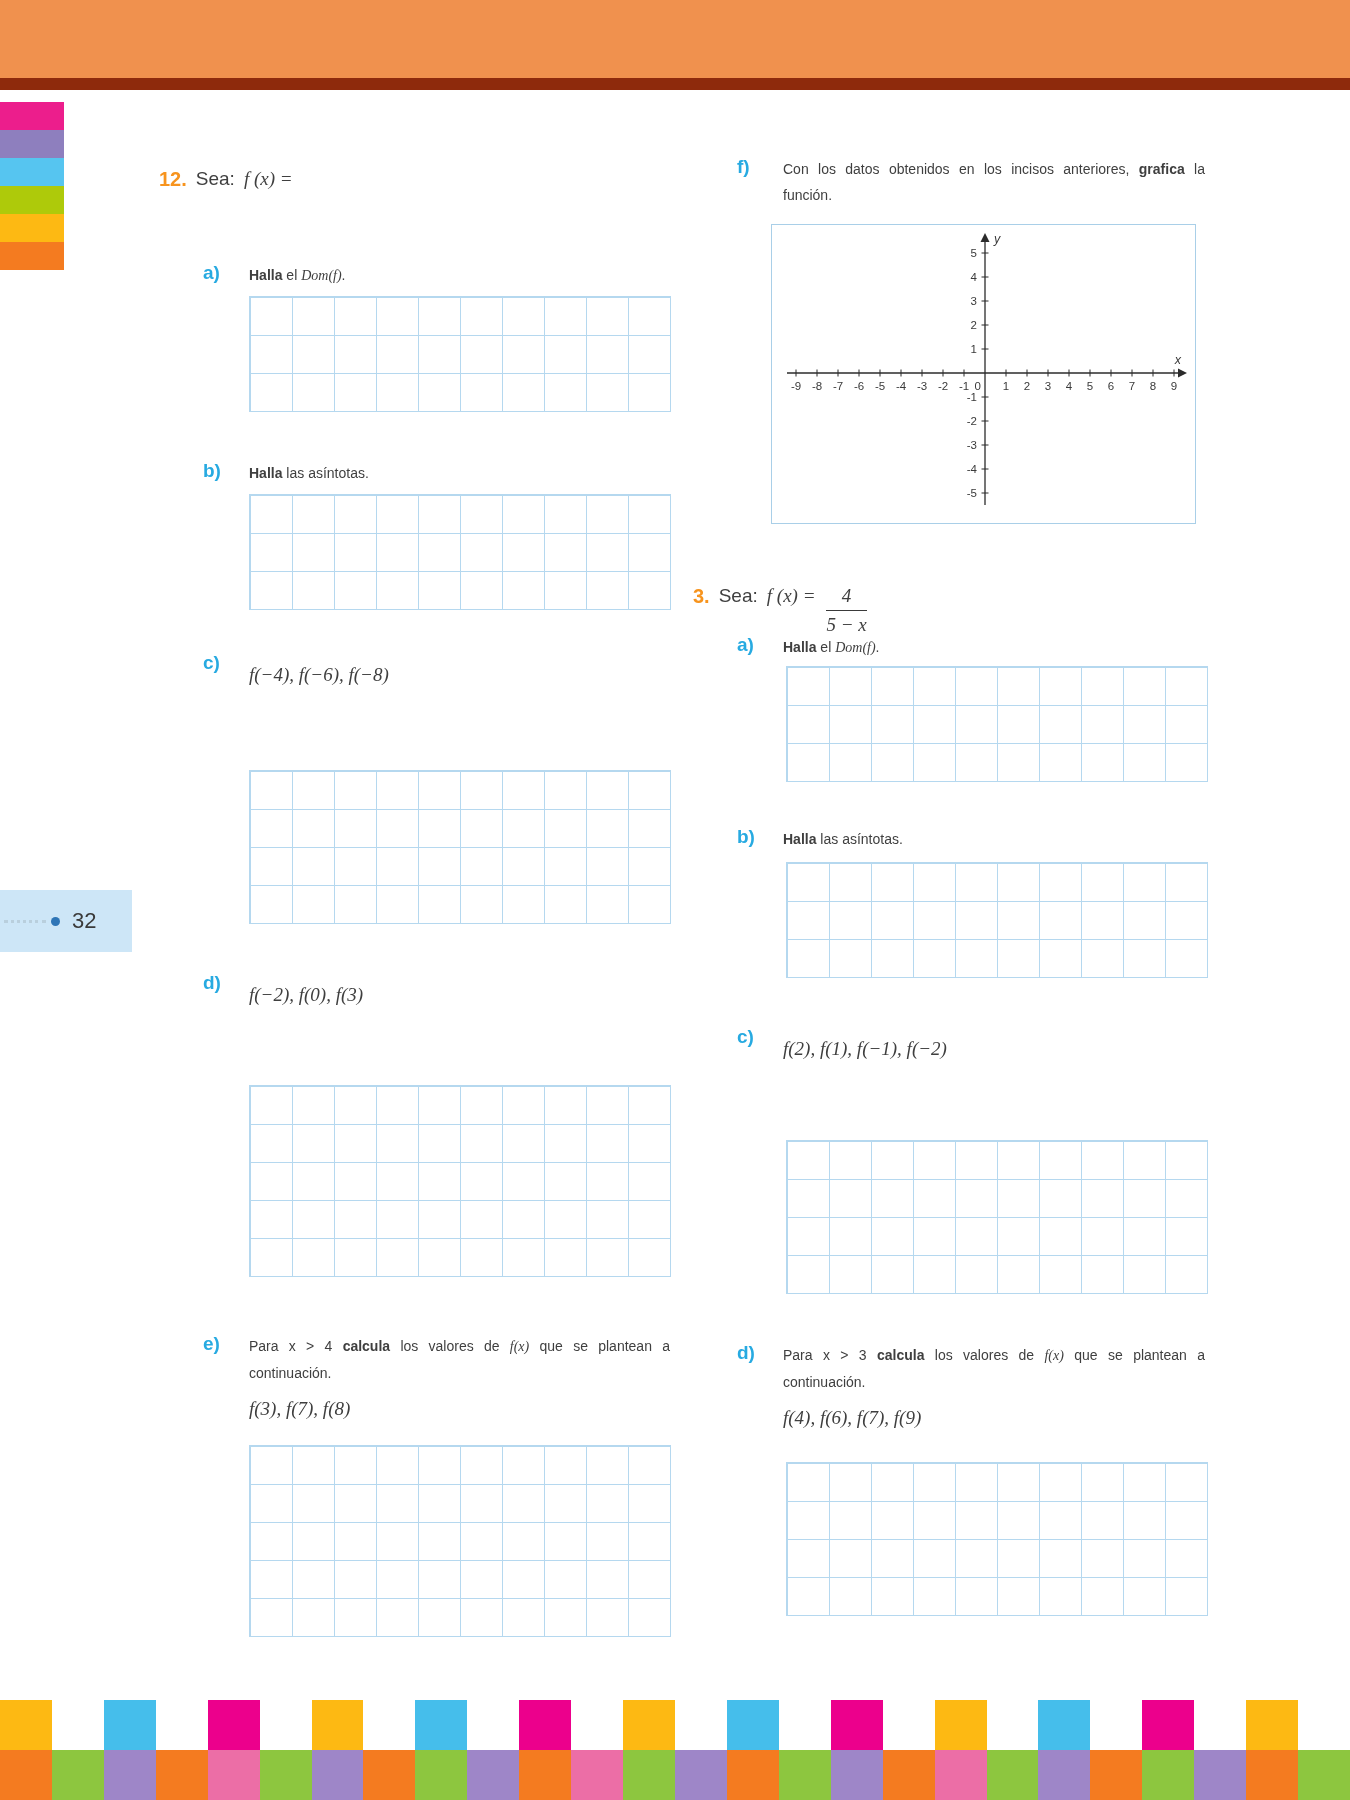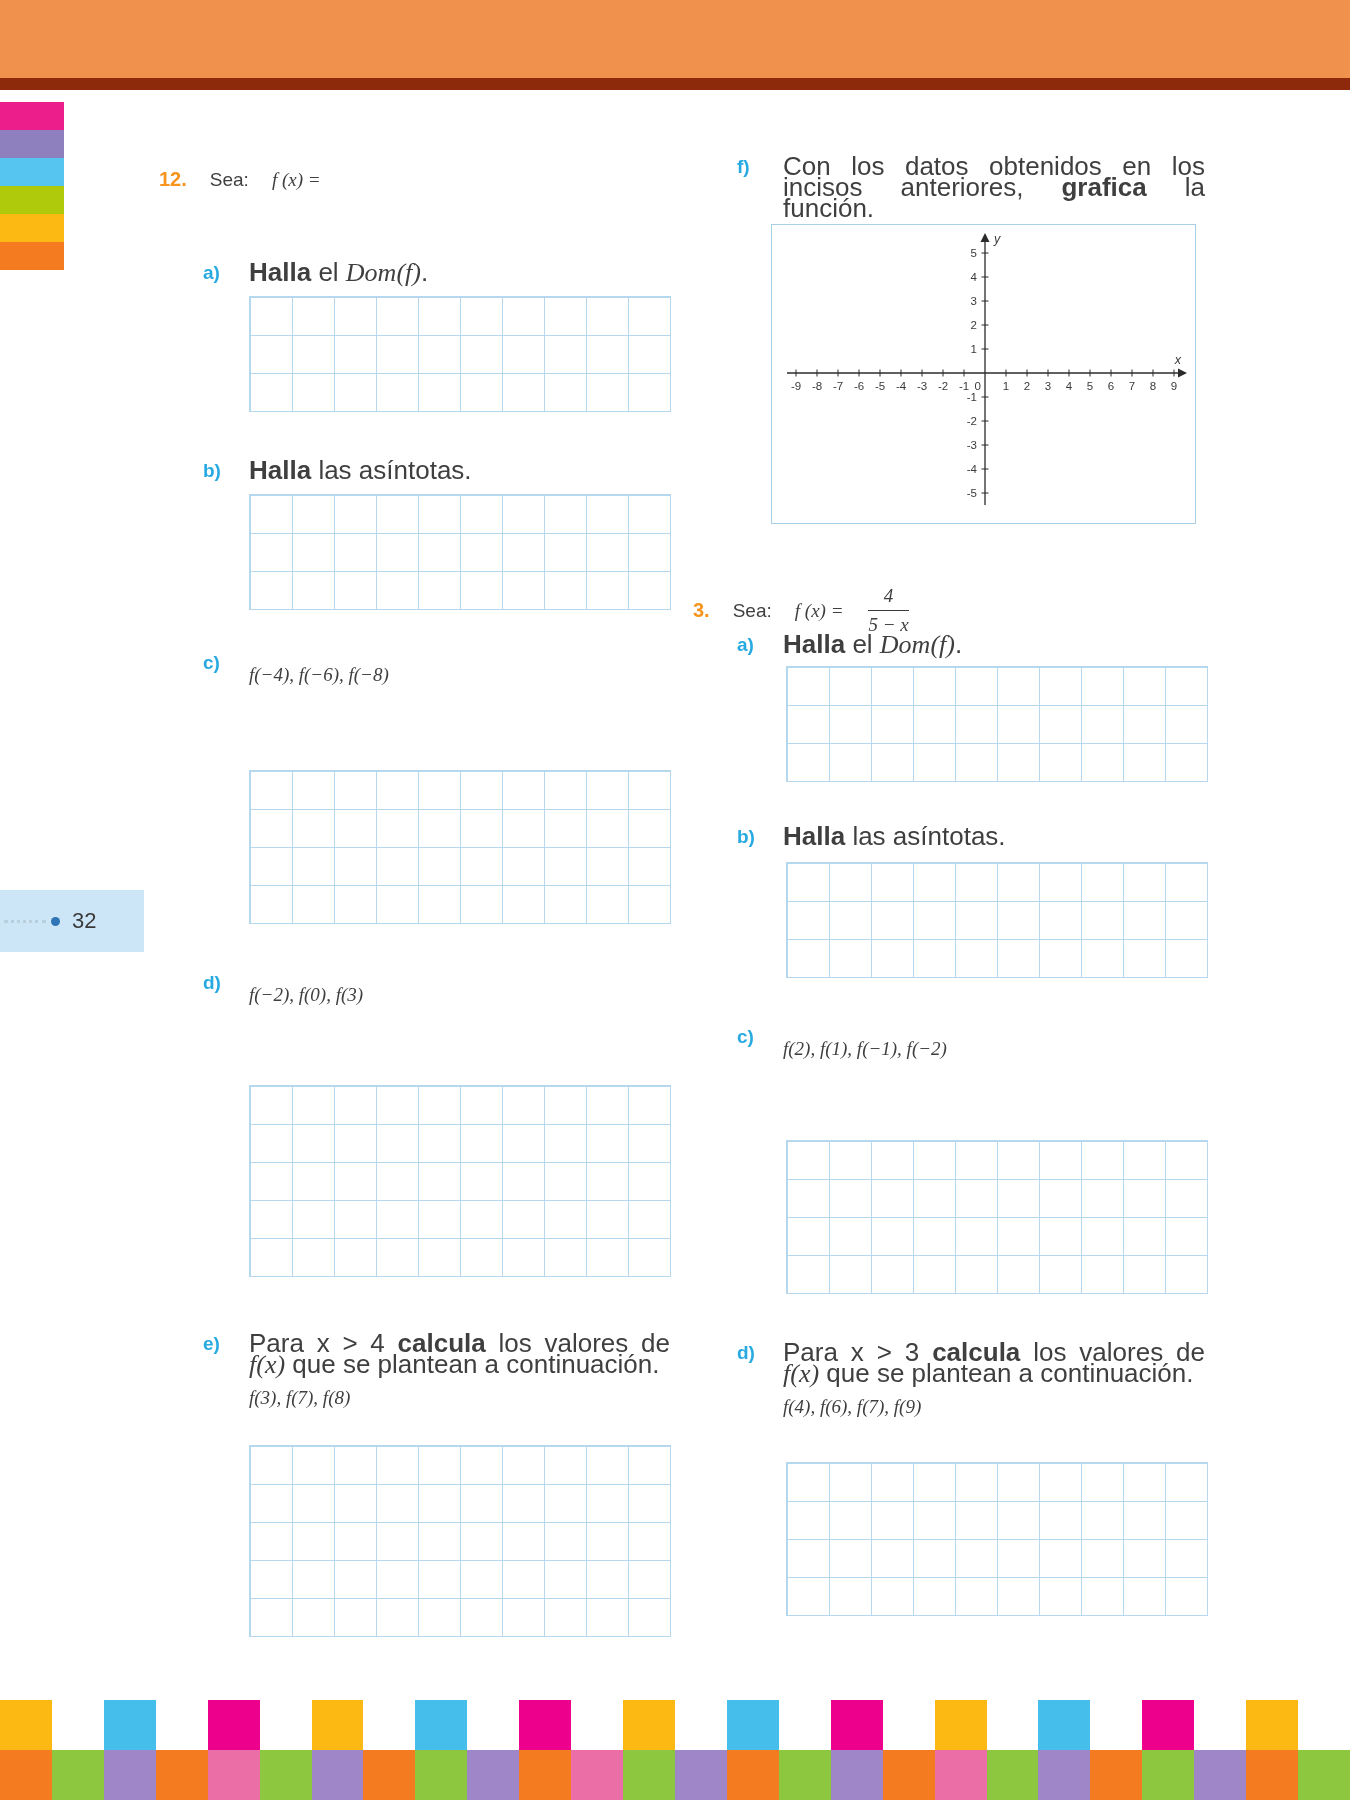--- a/index.html
+++ b/index.html
@@ -8,36 +8,36 @@
     background:#ffffff;color:#3f3f3f;
     font-family:"Liberation Sans",sans-serif;
   }
   
   .band-orange{position:absolute;top:0;left:0;width:1350px;height:78px;background:#F0914E;}
   .band-maroon{position:absolute;top:78px;left:0;width:1350px;height:12px;background:#8E2A0C;}
   
   .tab-strip{position:absolute;top:102px;left:0;width:64px;}
   .tab{width:64px;height:28px;}
   
-  .page-badge{position:absolute;top:890px;left:0;width:144px;height:62px;background:#CDE6F7;
+  .page-badge{position:absolute;top:890px;left:0;width:132px;height:62px;background:#CDE6F7;
     display:flex;align-items:center;}
   .badge-dots{width:42px;border-top:3px dotted #b9cfdd;margin-left:4px;}
   .badge-dot{width:9px;height:9px;border-radius:50%;background:#2E75B6;margin:0 12px 0 5px;}
   .badge-num{font-size:22px;color:#3a3a3a;}
   
-  .ex-head{position:absolute;display:flex;align-items:center;gap:23px;font-size:19px;}
+  .ex-head{position:absolute;display:flex;align-items:flex-start;gap:9px;font-size:19px;}
   .ex-num{color:#F7941E;font-weight:bold;font-size:20px;}
   .math{font-family:"Liberation Serif",serif;font-style:italic;}
   .frac{display:inline-flex;flex-direction:column;text-align:center;vertical-align:middle;margin-left:2px;font-size:19px;}
   .frac .num{border-bottom:1.5px solid #3a3a3a;padding:0 8px 3px;}
   .frac .den{padding-top:3px;}
   
   .item{position:absolute;}
   .letter{position:absolute;left:-46px;top:0;color:#27AAE1;font-weight:bold;font-size:19px;}
-  .itext{margin:0;font-size:26px;line-height:21px;text-align:justify;}
+  .itext{margin:0;font-size:14px;line-height:26px;text-align:justify;}
   .itext b{font-weight:bold;}
   .itext i{font-family:"Liberation Serif",serif;font-style:italic;}
   .ivalues{margin:12px 0 0;font-size:19px;font-family:"Liberation Serif",serif;font-style:italic;}
   
   .agrid{position:absolute;border:1px solid #B5D8EF;background:#fff;
     background-image:linear-gradient(to right,#B5D8EF 1px,transparent 1px),
                      linear-gradient(to bottom,#B5D8EF 1px,transparent 1px);
     background-size:42px 38px;}
   
   .graph-box{position:absolute;border:1px solid #A9CFE8;background:#fff;}

